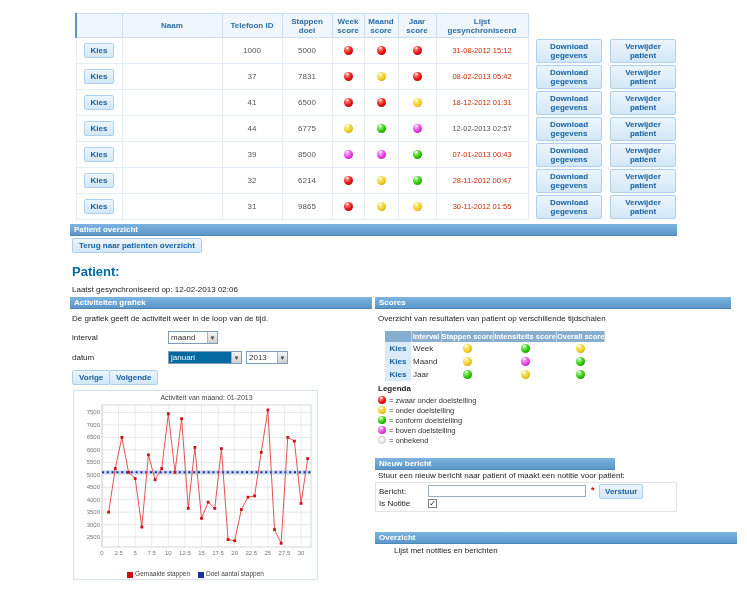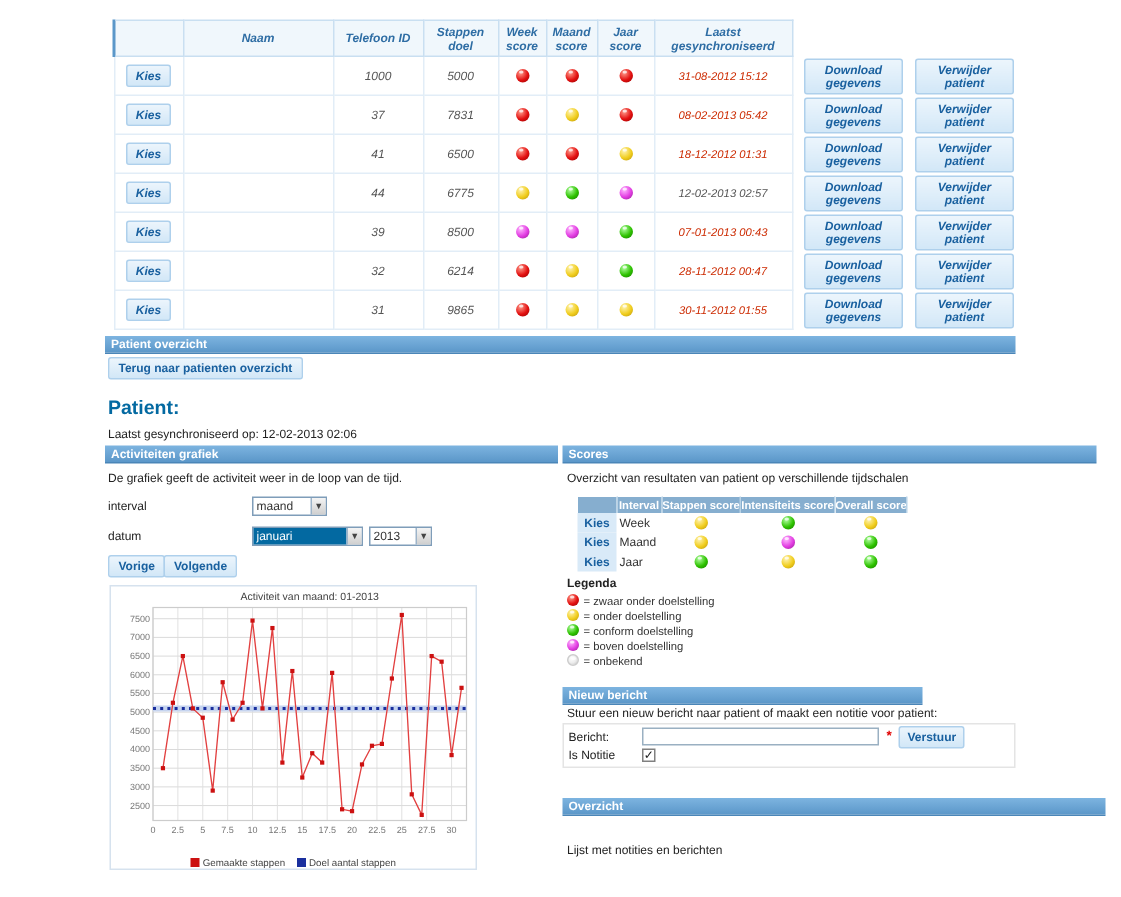--- a/index.html
+++ b/index.html
@@ -48,21 +48,21 @@
   
   #msg-input{border:1px solid #9ab0c2;background:#fff;height:12px;width:158px;font-size:8px;padding:0 2px;}
   .checkbox{display:inline-block;width:9px;height:9px;border:1px solid #808080;background:#fff;font-size:8px;line-height:8px;color:#222;text-align:center;}
   
   #ov-table{border-collapse:collapse;table-layout:fixed;font-size:8px;}
   .formbox{border:1px solid #e4e4e4;}
 </style>
 </head>
 <body>
 
-<table id="patients" class="abs" style="left:75px;top:13px;font-style:italic;">
+<table id="patients" class="abs" style="left:75px;top:13px;">
   <colgroup>
     <col style="width:46px">
       <col style="width:100px">
       <col style="width:60px">
       <col style="width:50px">
     <col style="width:32px">
       <col style="width:34px">
       <col style="width:38px">
       <col style="width:92px">
     <col style="width:6px">
@@ -76,21 +76,21 @@
         <th>Naam</th>
         <th>Telefoon ID</th>
         <th>Stappen
 doel</th>
         <th>Week
 score</th>
         <th>Maand
 score</th>
         <th>Jaar
 score</th>
-        <th>Laatst
+        <th>Lijst
 gesynchroniseerd</th>
         <th class="nob"></th>
         <th class="nob"></th>
         <th class="nob"></th>
         <th class="nob"></th>
       </tr>
     </thead>
   <tbody>
       <tr>
         <td><span class="btn kies">Kies</span></td>
@@ -396,21 +396,21 @@
 <div class="abs txt8" style="left:379px;top:487px;">Bericht:</div>
 <input id="msg-input" class="abs" style="left: 428px; top: 485px;" value="">
 <div class="abs" style="left:591px;top:485px;color:#e00000;font-size:9px;font-weight:bold;">*</div>
 <div class="btn abs" style="left:599px;top:484px;padding:2px 5px;text-align:center;">Verstuur</div>
 <div class="abs txt8" style="left:379px;top:499px;">Is Notitie</div>
 <span class="checkbox abs" style="left:428px;top:499px;" id="note-checkbox">✓</span>
 
 <div class="bar abs" style="left:375px;top:532px;width:362px;">
   <span>Overzicht</span>
 </div>
-<div class="abs txt8" style="left:378px;top:546px;margin-top:16px;">Lijst met notities en berichten</div>
+<div class="abs txt8" style="left:394px;top:546px;">Lijst met notities en berichten</div>
 <table id="ov-table" class="abs" style="left:388px;top:563px;">
   <colgroup>
       <col style="width:57px">
       <col style="width:110px">
       <col style="width:75px">
     </colgroup>
   <thead>
       <tr></tr>
     </thead>
 </table>

